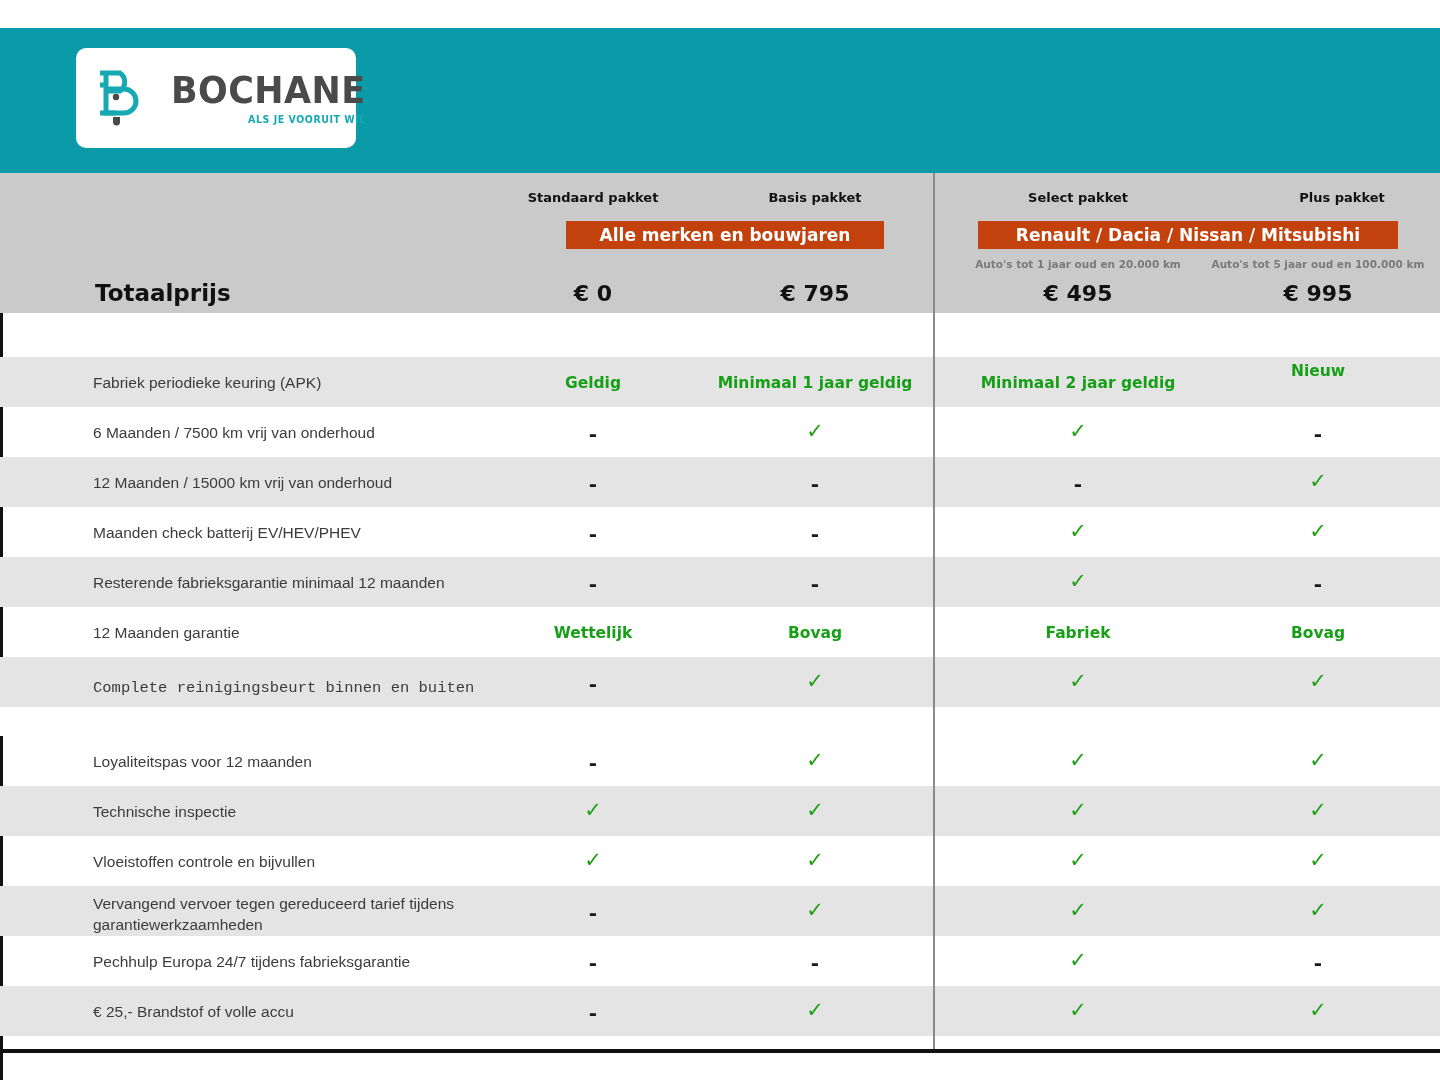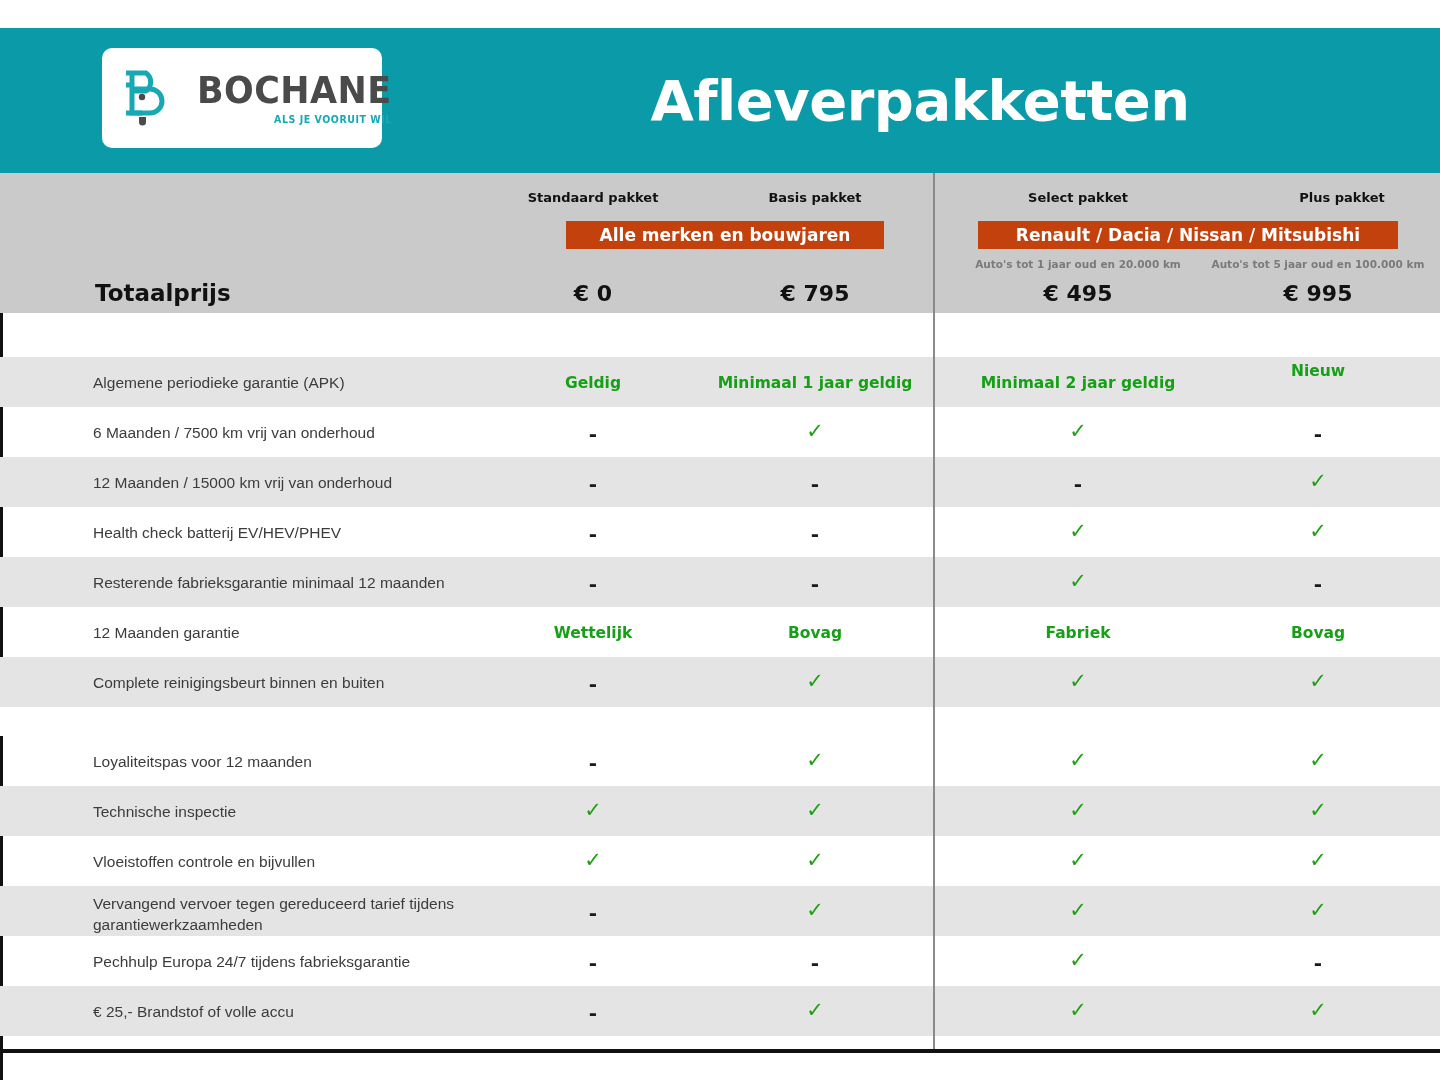--- a/index.html
+++ b/index.html
@@ -25,21 +25,21 @@
   .banner {
     position: absolute;
     left: 0;
     top: 28px;
     width: 1440px;
     height: 145px;
     background: #0b9aa8;
   }
   .logo-card {
     position: absolute;
-    left: 102px;
+    left: 76px;
     top: 48px;
     width: 280px;
     height: 100px;
     background: #ffffff;
     border-radius: 10px;
     display: flex;
     align-items: center;
     justify-content: flex-start;
     padding-left: 18px;
     box-sizing: border-box;
@@ -257,21 +257,20 @@
       <path d="M6 46 H22" fill="none" stroke="#16a9b4" stroke-width="5"></path>
       <circle cx="22" cy="30" r="3.2" fill="#4a4a4a"></circle>
       <path d="M19 50 h7 v5 a3.5 3.5 0 0 1 -7 0 z" fill="#4a4a4a"></path>
     </svg>
     <div class="logo-text-wrap">
       <div class="logo-word">BOCHANE</div>
       <div class="logo-tag">ALS JE VOORUIT WIL</div>
     </div>
   </div>
 
-  <div class="banner-title">Afleverpakketten</div>
 
   <div class="head">
     <div class="totaal-label">Totaalprijs</div>
 
     <div class="head-name" style="left:473px;width:240px;">Standaard pakket</div>
     <div class="head-name" style="left:695px;width:240px;">Basis pakket</div>
     <div class="head-name" style="left:958px;width:240px;">Select pakket</div>
     <div class="head-name" style="left:1222px;width:240px;">Plus pakket</div>
 
     <div class="pill" style="left:566px;width:318px;">Alle merken en bouwjaren</div>
@@ -282,63 +281,63 @@
 
     <div class="price" style="left:473px;width:240px;">€ 0</div>
     <div class="price" style="left:695px;width:240px;">€ 795</div>
     <div class="price" style="left:958px;width:240px;">€ 495</div>
     <div class="price" style="left:1198px;width:240px;">€ 995</div>
   </div>
 
   <div class="body-area" id="body-area">
       <div class="spacer-row" style="height: 44px;"></div>
       <div class="row dark" style="height: 50px;">
-        <div class="r-label" style="top: 15px;">Algemene periodieke garantie (APK)</div>
+        <div class="r-label" style="top: 15px;">Fabriek periodieke keuring (APK)</div>
         <div class="cell" style="left: 473px; width: 240px; top: 16px;"><span class="txt">Geldig</span></div>
         <div class="cell" style="left: 695px; width: 240px; top: 16px;"><span class="txt">Minimaal 1 jaar geldig</span></div>
         <div class="cell" style="left: 958px; width: 240px; top: 16px;"><span class="txt">Minimaal 2 jaar geldig</span></div>
         <div class="cell" style="left: 1198px; width: 240px; top: 4px;"><span class="txt">Nieuw</span></div>
       </div>
       <div class="row light" style="height: 50px;">
         <div class="r-label" style="top: 15px;">6 Maanden / 7500 km vrij van onderhoud</div>
         <div class="cell" style="left: 473px; width: 240px; top: 17px;"><span class="dash">-</span></div>
         <div class="cell" style="left: 695px; width: 240px; top: 14px;"><span class="chk">✓</span></div>
         <div class="cell" style="left: 958px; width: 240px; top: 14px;"><span class="chk">✓</span></div>
         <div class="cell" style="left: 1198px; width: 240px; top: 17px;"><span class="dash">-</span></div>
       </div>
       <div class="row dark" style="height: 50px;">
         <div class="r-label" style="top: 15px;">12 Maanden / 15000 km vrij van onderhoud</div>
         <div class="cell" style="left: 473px; width: 240px; top: 17px;"><span class="dash">-</span></div>
         <div class="cell" style="left: 695px; width: 240px; top: 17px;"><span class="dash">-</span></div>
         <div class="cell" style="left: 958px; width: 240px; top: 17px;"><span class="dash">-</span></div>
         <div class="cell" style="left: 1198px; width: 240px; top: 14px;"><span class="chk">✓</span></div>
       </div>
       <div class="row light" style="height: 50px;">
-        <div class="r-label" style="top: 15px;">Health check batterij EV/HEV/PHEV</div>
+        <div class="r-label" style="top: 15px;">Maanden check batterij EV/HEV/PHEV</div>
         <div class="cell" style="left: 473px; width: 240px; top: 17px;"><span class="dash">-</span></div>
         <div class="cell" style="left: 695px; width: 240px; top: 17px;"><span class="dash">-</span></div>
         <div class="cell" style="left: 958px; width: 240px; top: 14px;"><span class="chk">✓</span></div>
         <div class="cell" style="left: 1198px; width: 240px; top: 14px;"><span class="chk">✓</span></div>
       </div>
       <div class="row dark" style="height: 50px;">
         <div class="r-label" style="top: 15px;">Resterende fabrieksgarantie minimaal 12 maanden</div>
         <div class="cell" style="left: 473px; width: 240px; top: 17px;"><span class="dash">-</span></div>
         <div class="cell" style="left: 695px; width: 240px; top: 17px;"><span class="dash">-</span></div>
         <div class="cell" style="left: 958px; width: 240px; top: 14px;"><span class="chk">✓</span></div>
         <div class="cell" style="left: 1198px; width: 240px; top: 17px;"><span class="dash">-</span></div>
       </div>
       <div class="row light" style="height: 50px;">
         <div class="r-label" style="top: 15px;">12 Maanden  garantie</div>
         <div class="cell" style="left: 473px; width: 240px; top: 16px;"><span class="txt">Wettelijk</span></div>
         <div class="cell" style="left: 695px; width: 240px; top: 16px;"><span class="txt">Bovag</span></div>
         <div class="cell" style="left: 958px; width: 240px; top: 16px;"><span class="txt">Fabriek</span></div>
         <div class="cell" style="left: 1198px; width: 240px; top: 16px;"><span class="txt">Bovag</span></div>
       </div>
       <div class="row dark" style="height: 50px;">
-        <div class="r-label" style="top: 15px;">Complete reinigingsbeurt binnen en buiten</div>
+        <div class="r-label" style="top: 21px; font-family: Liberation Mono, monospace;">Complete reinigingsbeurt binnen en buiten</div>
         <div class="cell" style="left: 473px; width: 240px; top: 17px;"><span class="dash">-</span></div>
         <div class="cell" style="left: 695px; width: 240px; top: 14px;"><span class="chk">✓</span></div>
         <div class="cell" style="left: 958px; width: 240px; top: 14px;"><span class="chk">✓</span></div>
         <div class="cell" style="left: 1198px; width: 240px; top: 14px;"><span class="chk">✓</span></div>
       </div>
       <div class="row light" style="height: 50px; margin-top: 29px;">
         <div class="r-label" style="top: 15px;">Loyaliteitspas voor 12 maanden</div>
         <div class="cell" style="left: 473px; width: 240px; top: 17px;"><span class="dash">-</span></div>
         <div class="cell" style="left: 695px; width: 240px; top: 14px;"><span class="chk">✓</span></div>
         <div class="cell" style="left: 958px; width: 240px; top: 14px;"><span class="chk">✓</span></div>

